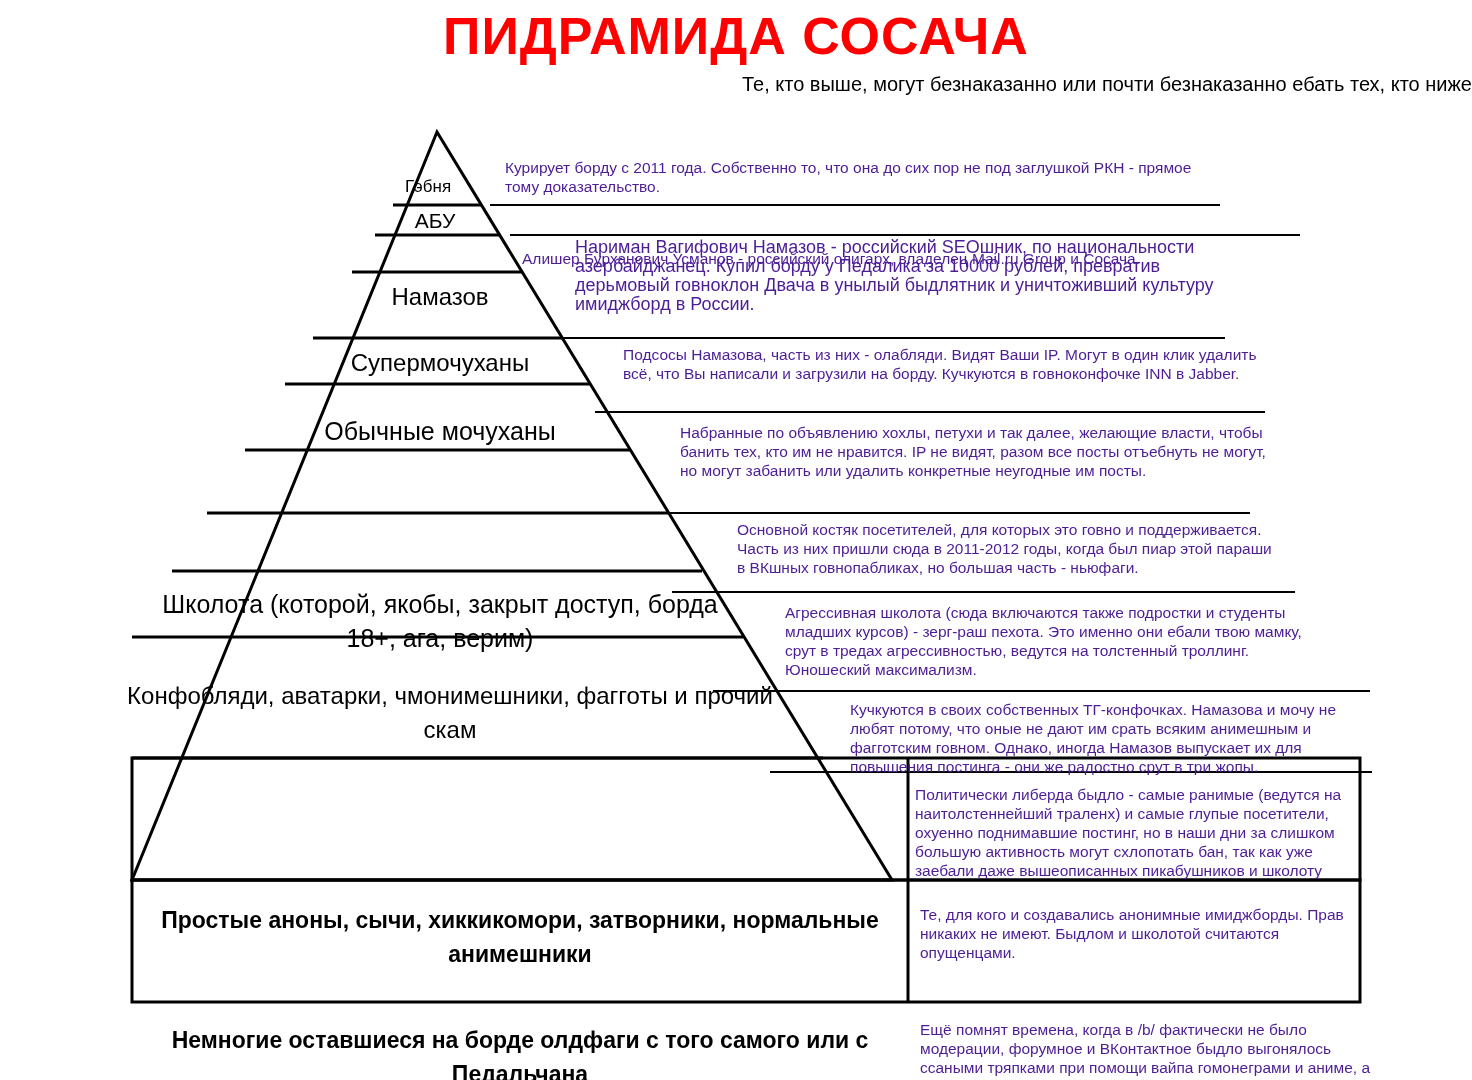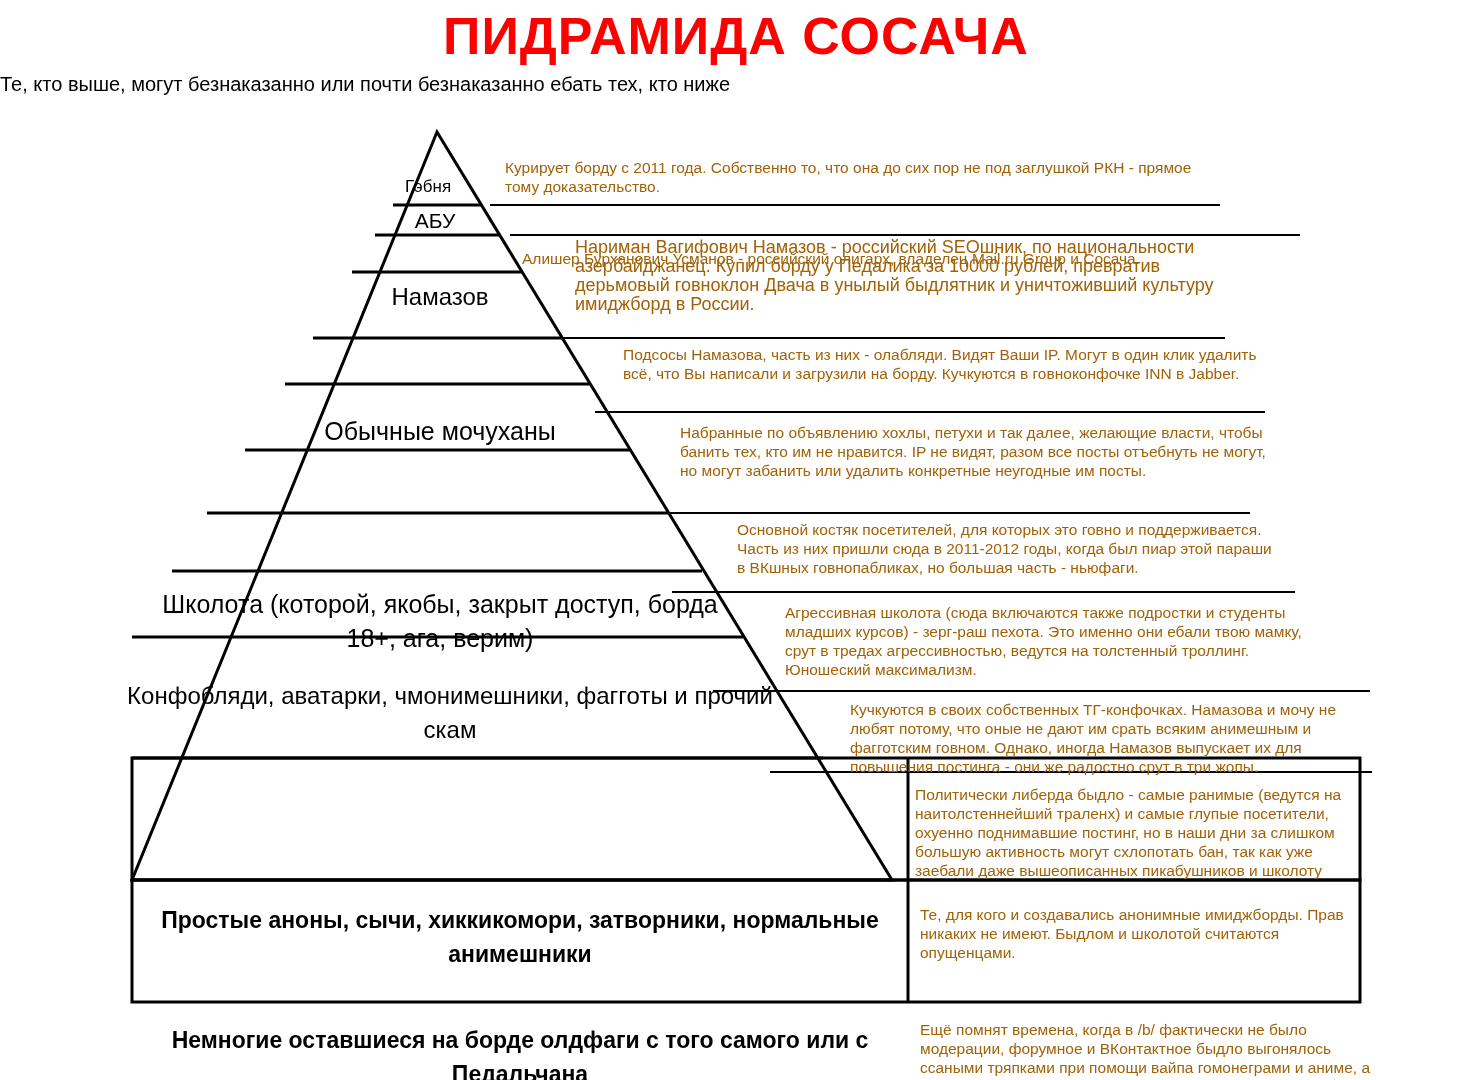--- a/index.html
+++ b/index.html
@@ -19,21 +19,21 @@
     text-align: center;
     color: #ff0000;
     font-size: 52px;
     font-weight: bold;
     letter-spacing: 1px;
     margin: 6px 0 0 0;
     line-height: 60px;
     font-family: "Liberation Sans", sans-serif;
   }
   #subtitle {
-    text-align: left;
+    text-align: right;
     font-size: 20px;
     margin: 6px 0 0 0;
     line-height: 24px;
   }
   #diagram {
     position: absolute;
     left: 0;
     top: 120px;
     width: 1472px;
     height: 960px;
@@ -52,21 +52,21 @@
     line-height: 26px;
     color: #000;
     display: flex;
     align-items: center;
     justify-content: center;
   }
   .tier-desc {
     position: absolute;
     font-size: 15px;
     line-height: 19px;
-    color: #a16207;
+    color: #4c1d95;
   }
 </style>
 </head>
 <body>
 
 <h1 id="title">ПИДРАМИДА СОСАЧА</h1>
 <div id="subtitle">Те, кто выше, могут безнаказанно или почти безнаказанно ебать тех, кто ниже</div>
 
 <div id="diagram">
 
@@ -95,20 +95,21 @@
     <line x1="595" y1="292" x2="1265" y2="292" stroke="#000" stroke-width="2"></line>
     <line x1="636" y1="393" x2="1250" y2="393" stroke="#000" stroke-width="2"></line>
     <line x1="672" y1="472" x2="1295" y2="472" stroke="#000" stroke-width="2"></line>
     <line x1="713" y1="571" x2="1370" y2="571" stroke="#000" stroke-width="2"></line>
     <line x1="770" y1="652" x2="1372" y2="652" stroke="#000" stroke-width="2"></line>
   </svg>
 
   <div class="tier-label" style="left:373px; top:54px; width:110px; height:26px; font-size:17px;">Гэбня</div>
   <div class="tier-label" style="left:370px; top:88px; width:130px; height:26px; font-size:21px;">АБУ</div>
   <div class="tier-label" style="left:340px; top:162px; width:200px; height:30px; font-size:24px;">Намазов</div>
+  <div class="tier-label" style="left:290px; top:228px; width:300px; height:30px; font-size:24px;">Супермочуханы</div>
   <div class="tier-label" style="left:250px; top:288px; width:380px; height:30px; font-size:25px;margin-top:8px;">Обычные мочуханы</div>
   <div class="tier-label" style="left:160px; top:468px; width:560px; height:66px; font-size:25px; line-height:34px;">Школота (которой, якобы, закрыт доступ, борда 18+, ага, верим)</div>
   <div class="tier-label" style="left:125px; top:560px; width:650px; height:66px; font-size:24px; line-height:34px;">Конфобляди, аватарки, чмонимешники, фагготы и прочий скам</div>
   <div class="tier-label" style="left:140px; top:782px; width:760px; height:70px; font-size:23px; line-height:34px; font-weight:bold;">Простые аноны, сычи, хиккикомори, затворники, нормальные анимешники</div>
   <div class="tier-label" style="left:140px; top:902px; width:760px; height:70px; font-size:23px; line-height:34px; font-weight:bold;">Немногие оставшиеся на борде олдфаги с того самого или с Педальчана</div>
 
   <div class="tier-desc" style="left:505px; top:38px; width:705px; font-size:15.5px;">Курирует борду с 2011 года. Собственно то, что она до сих пор не под заглушкой РКН - прямое тому доказательство.</div>
   <div class="tier-desc" style="left:522px; top:90px; width:790px; font-size:15.5px;margin-top:39px;">Алишер Бурханович Усманов - российский олигарх, владелец Mail.ru Group и Сосача.</div>
   <div class="tier-desc" style="left:575px; top:118px; width:650px; font-size:18px;">Нариман Вагифович Намазов - российский SEOшник, по национальности азербайджанец. Купил борду у Педалика за 10000 рублей, превратив дерьмовый говноклон Двача в унылый быдлятник и уничтоживший культуру имиджборд в России.</div>
   <div class="tier-desc" style="left:623px; top:225px; width:640px; font-size:15.5px;">Подсосы Намазова, часть из них - олабляди. Видят Ваши IP. Могут в один клик удалить всё, что Вы написали и загрузили на борду. Кучкуются в говноконфочке INN в Jabber.</div>

